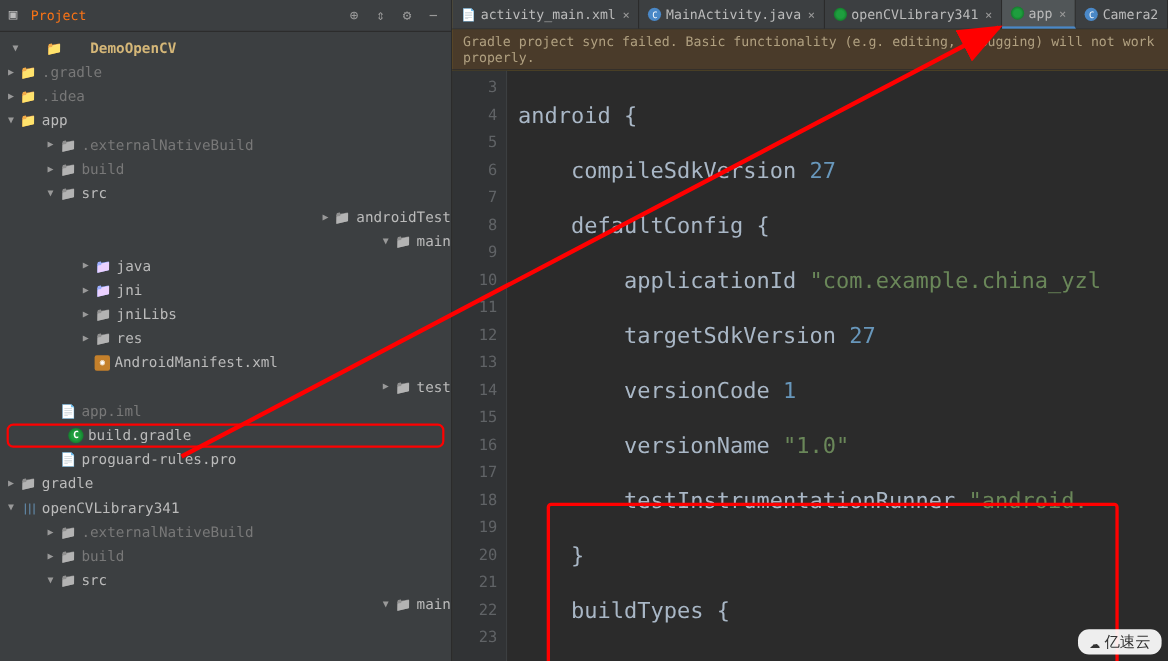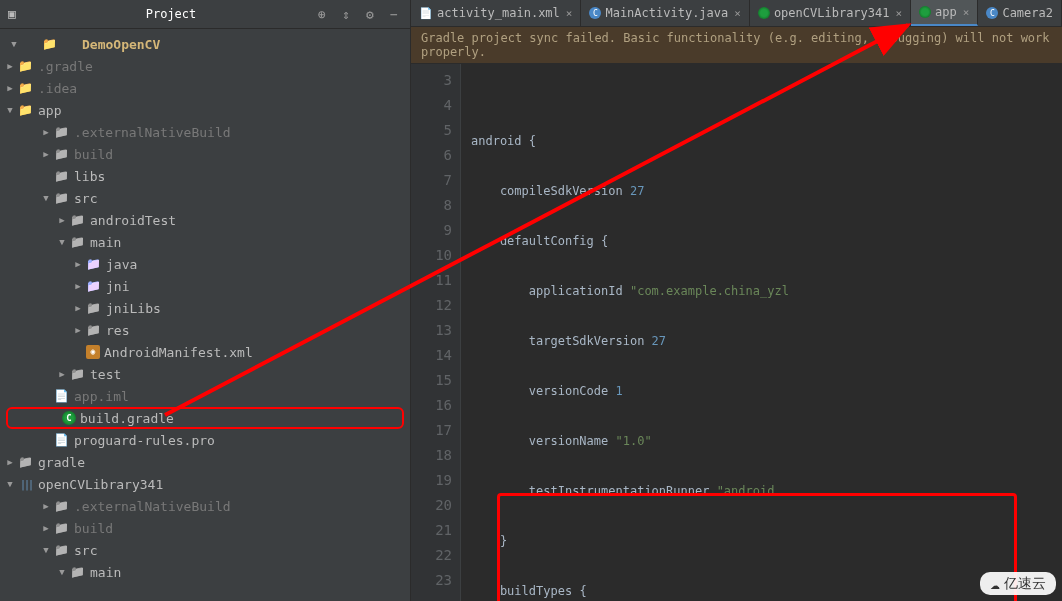--- a/index.html
+++ b/index.html
@@ -3,21 +3,21 @@
 <meta charset="utf-8">
 <style>
 * { margin: 0; padding: 0; box-sizing: border-box; font-family: Consolas, monospace; }
 body { background: #3c3f41; color: #bbbbbb; font-size: 13px; width: 1062px; height: 601px; overflow: hidden; position: relative; }
 .container { display: flex; height: 100%; }
 
 
 .left { width: 463px; background: #3c3f41; border-right: 1px solid #2b2b2b; display: flex; flex-direction: column; }
 .panel-header { height: 29px; background: #3c3f41; border-bottom: 1px solid #2b2b2b; display: flex; align-items: center; padding: 0 8px; }
 .panel-header .icon { width: 16px; height: 16px; margin-right: 4px; }
-.panel-header .title { flex: 1; color: #ffffff; font-size: 12px; text-align: center; }
+.panel-header .title { flex: 1; color: #f97316; font-size: 12px; }
 .panel-header .actions { display: flex; gap: 8px; }
 .panel-header .act { width: 16px; height: 16px; color: #999; cursor: pointer; display: flex; align-items: center; justify-content: center; }
 
 .tree { flex: 1; overflow: auto; padding: 4px 0; font-size: 13px; }
 .tree-item { display: flex; align-items: center; height: 22px; padding-left: 4px; cursor: pointer; }
 .arrow { width: 12px; height: 12px; display: inline-flex; align-items: center; justify-content: center; color: #999; font-size: 9px; margin-right: 2px; }
 .arrow.expanded::before { content: "▼"; }
 .arrow.collapsed::before { content: "▶"; }
 .arrow.none::before { content: ""; }
 .file-icon { width: 16px; height: 16px; margin-right: 4px; display: inline-flex; align-items: center; justify-content: center; font-size: 11px; }
@@ -34,21 +34,21 @@
 .manifest-icon { background: #c4802b; width: 14px; height: 14px; border-radius: 2px; }
 .manifest-icon::after { content: "◉"; color: #fff; font-size: 8px; display: block; text-align: center; line-height: 14px; }
 .lib-icon::before { content: "|||"; color: #6897bb; font-size: 10px; letter-spacing: -2px; }
 .label { color: #bbbbbb; }
 .label.muted { color: #787878; }
 .label.bold { font-weight: bold; color: #d5b778; }
 
 .indent-0 { padding-left: 8px; gap: 20px; }
 .indent-1 { }
 .indent-2 { padding-left: 40px; }
-.indent-3 { padding-left: 56px; }
+.indent-3 { padding-left: 56px; justify-content: flex-end; }
 .indent-4 { padding-left: 72px; }
 
 .hl-red { border: 2px solid #ff0000; border-radius: 6px; margin: 0 6px; }
 
 
 .right { flex: 1; display: flex; flex-direction: column; background: #eab308; }
 .tabs { height: 27px; background: #3c3f41; display: flex; align-items: stretch; border-bottom: 1px solid #2b2b2b; }
 .tab { display: flex; align-items: center; padding: 0 8px; border-right: 1px solid #2b2b2b; font-size: 12px; color: #bbbbbb; cursor: pointer; }
 .tab.active { background: #515658; border-bottom: 2px solid #4a88c7; }
 .tab .tab-icon { width: 14px; height: 14px; margin-right: 4px; }
@@ -56,21 +56,21 @@
 .tab .gradle-tab-icon { background: radial-gradient(circle, #1e9e3e 40%, #0a5c1c 100%); border-radius: 50%; width: 12px; height: 12px; margin-right: 4px; display: inline-block; }
 .tab .xml-tab-icon::before { content: "📄"; font-size: 11px; }
 .tab .java-tab-icon { background: #4a88c7; border-radius: 50%; width: 12px; height: 12px; margin-right: 4px; display: inline-flex; align-items: center; justify-content: center; }
 .tab .java-tab-icon::after { content: "C"; color: #fff; font-size: 8px; }
 
 .warning-bar { background: #4a3b2a; color: #b0a080; padding: 4px 10px; font-size: 12px; border-bottom: 1px solid #2b2b2b; }
 
 .editor { flex: 1; display: flex; background: #2b2b2b; position: relative; overflow: hidden; }
 .gutter { width: 50px; background: #313335; text-align: right; padding: 4px 8px 4px 0; color: #606366; font-size: 14px; border-right: 1px solid #3c3f41; }
 .gutter .ln { height: 25px; line-height: 25px; }
-.code { flex: 1; padding: 4px 0 4px 4px; font-size: 12px; line-height: 25px; font-family: Consolas, monospace; white-space: pre; position: relative; margin-top: 36px; }
+.code { flex: 1; padding: 4px 0 4px 4px; font-size: 20px; line-height: 25px; font-family: Consolas, monospace; white-space: pre; position: relative; }
 .code-line { height: 25px; padding-left: 6px; }
 .str { color: #6a8759; }
 .num { color: #6897bb; }
 .op { color: #a9b7c6; }
 .id { color: #a9b7c6; }
 
 
 .code-red-box { position: absolute; left: 36px; top: 393px; width: 520px; height: 170px; border: 3px solid #ff0000; border-radius: 4px; pointer-events: none; }
 
 
@@ -124,25 +124,20 @@
 
       <div class="tree-item indent-2">
         <span class="arrow collapsed"></span>
         <span class="file-icon dir-icon"></span>
         <span class="label muted">.externalNativeBuild</span>
       </div>
       <div class="tree-item indent-2">
         <span class="arrow collapsed"></span>
         <span class="file-icon dir-icon"></span>
         <span class="label muted">build</span>
-      </div>
-      <div class="tree-item indent-2">
-        <span class="arrow none"></span>
-        <span class="file-icon dir-icon"></span>
-        <span class="label">libs</span>
       </div>
       <div class="tree-item indent-2">
         <span class="arrow expanded"></span>
         <span class="file-icon dir-icon"></span>
         <span class="label">src</span>
       </div>
 
       <div class="tree-item indent-3">
         <span class="arrow collapsed"></span>
         <span class="file-icon dir-icon"></span>

